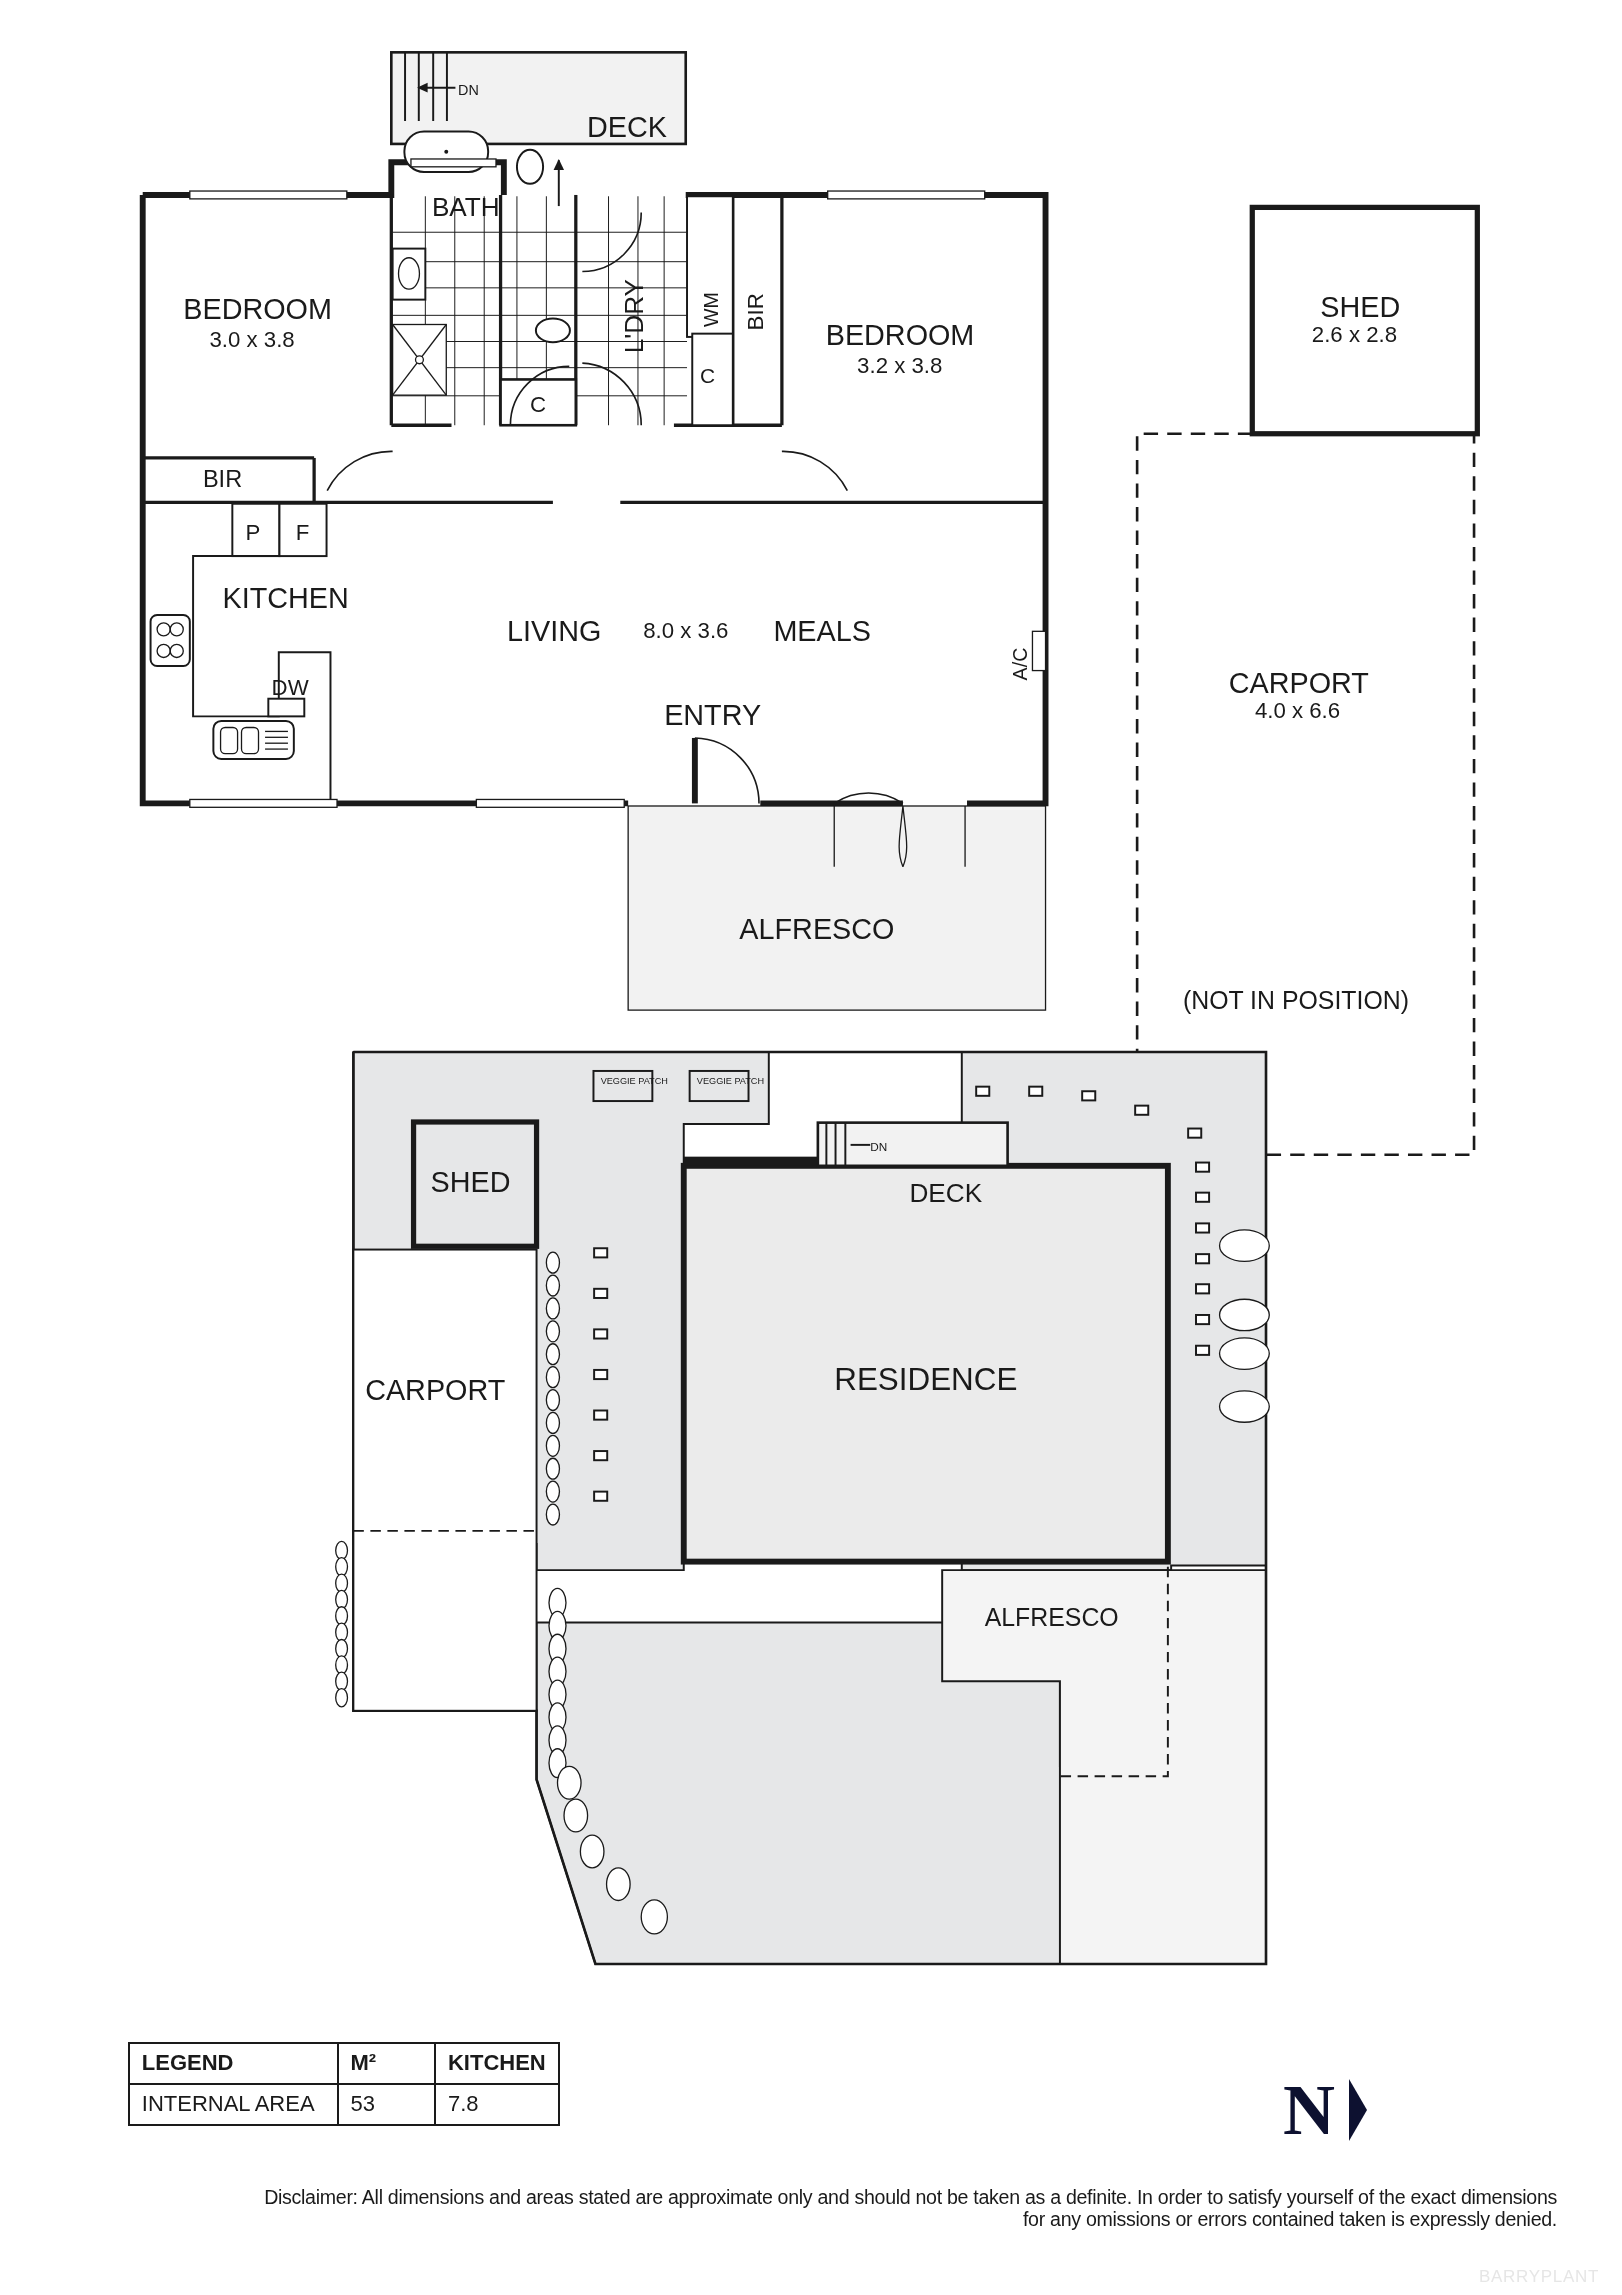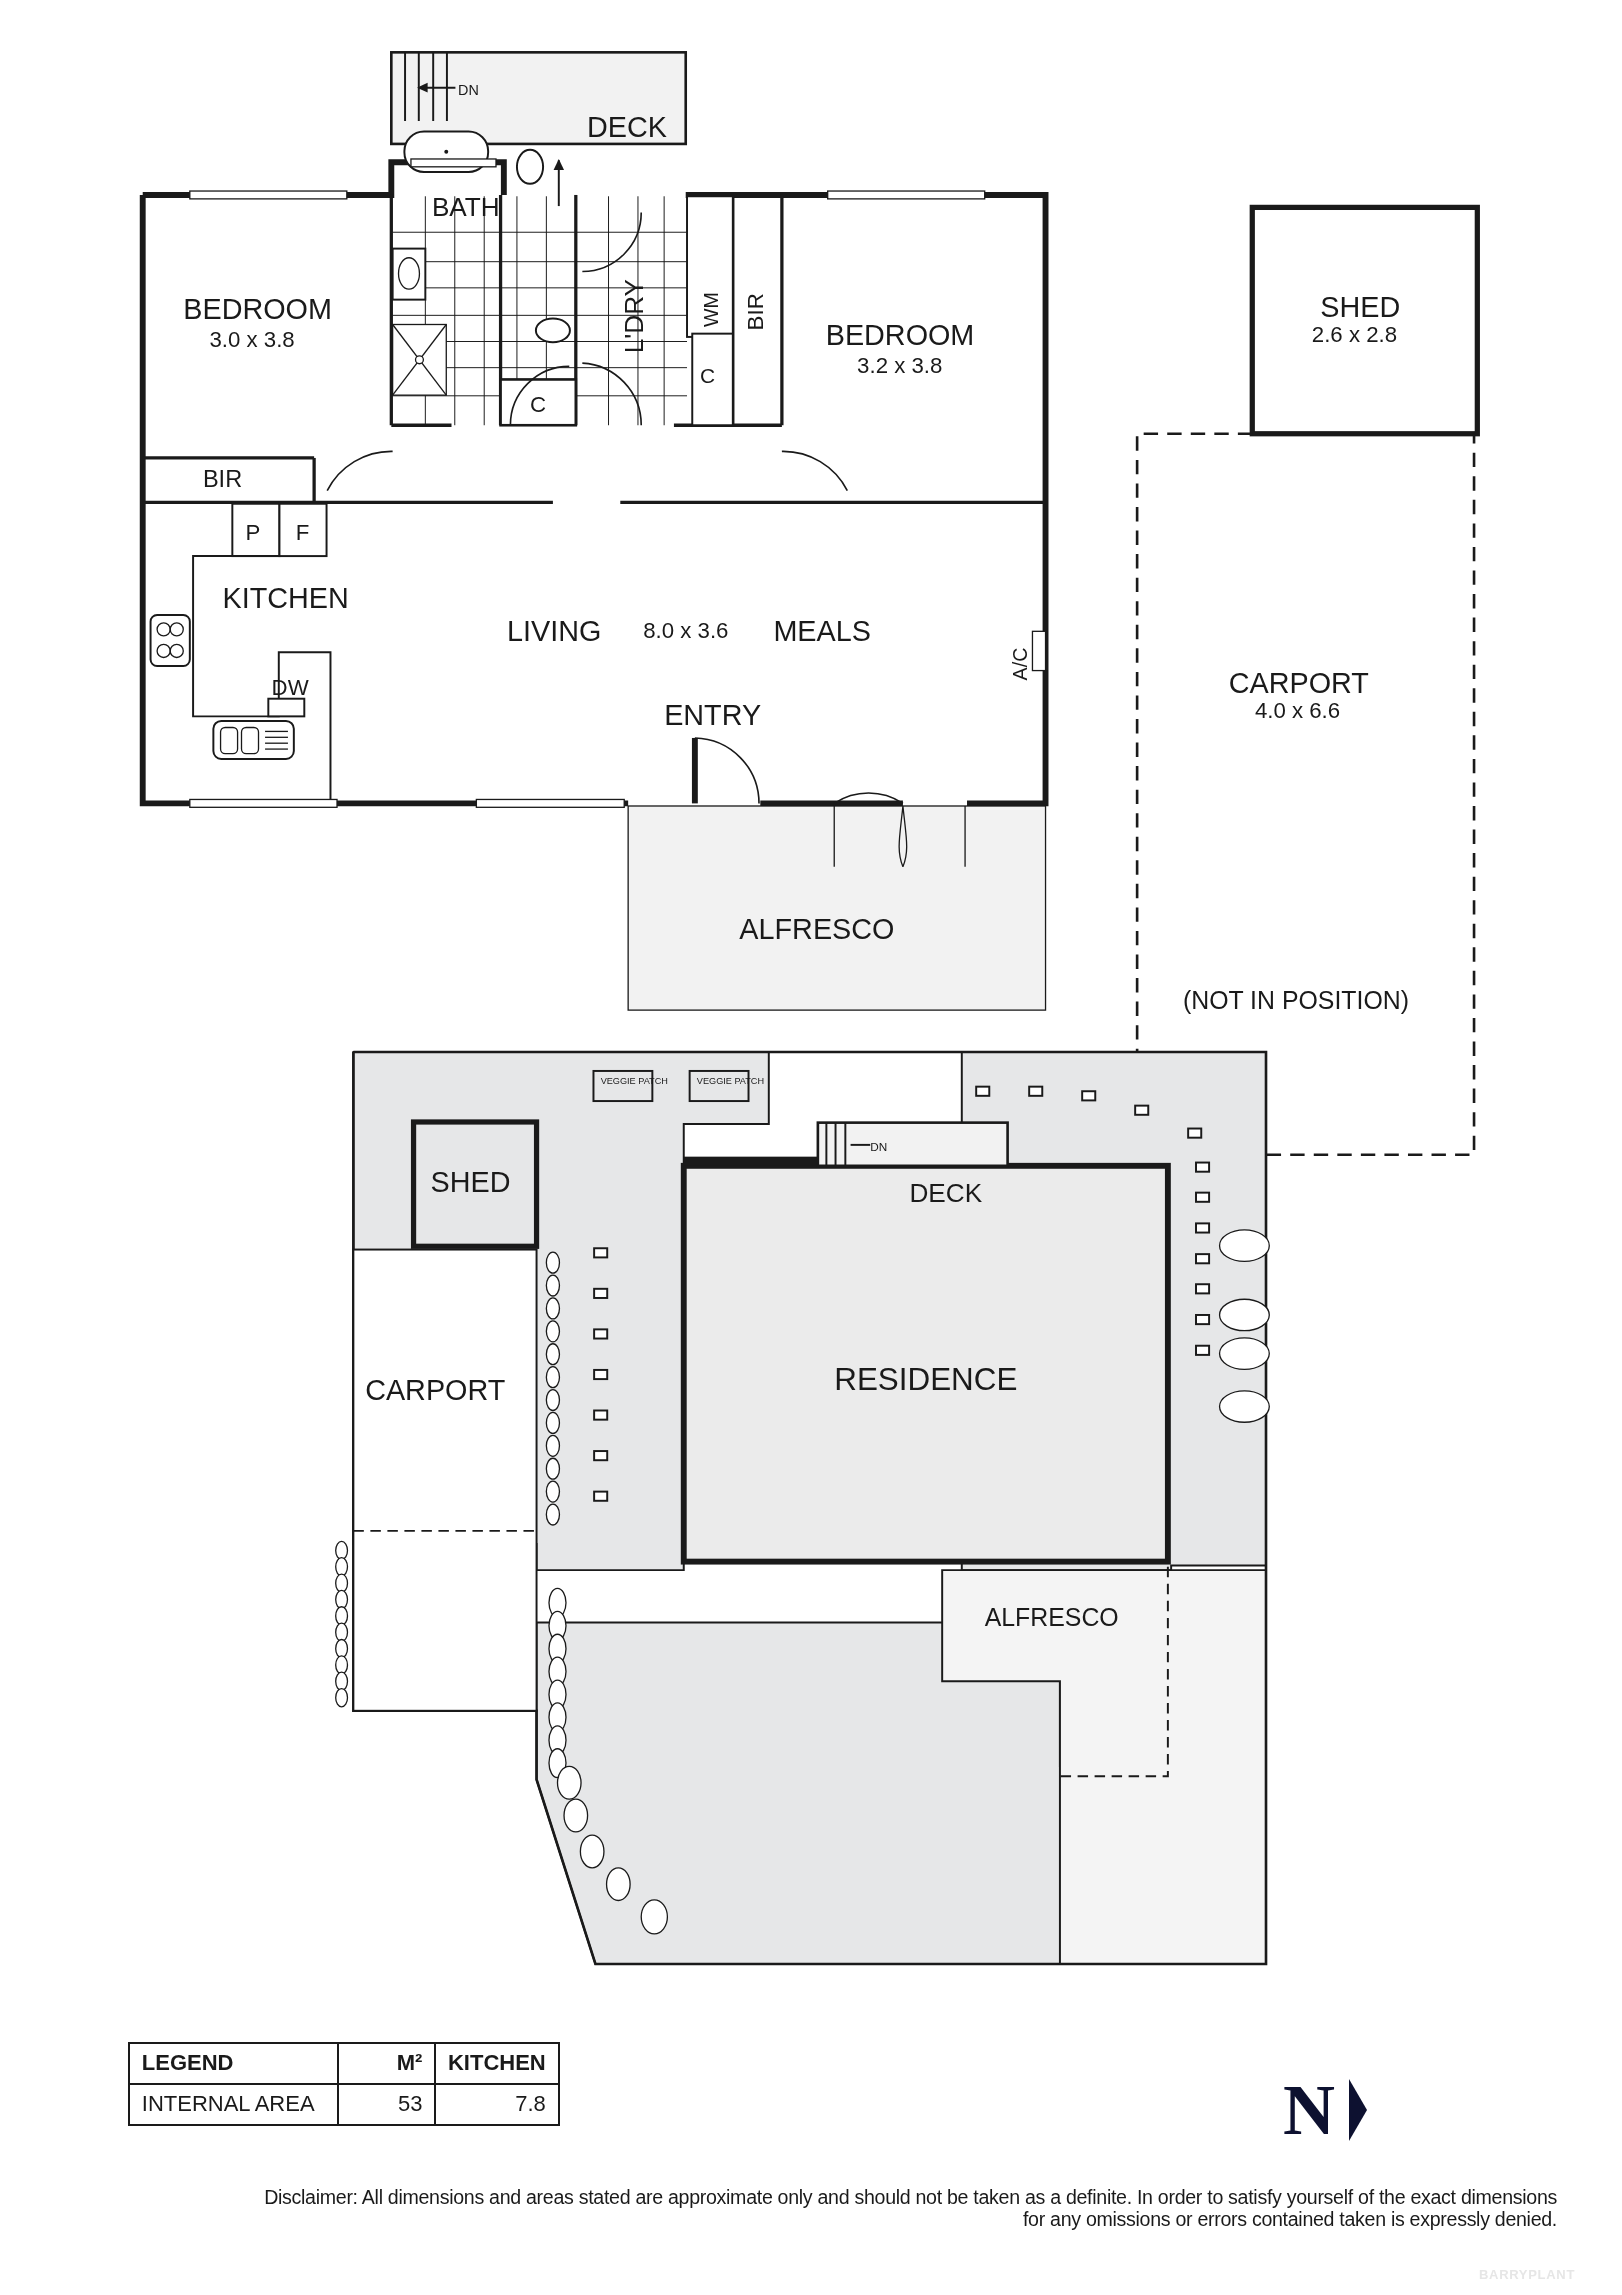--- a/index.html
+++ b/index.html
@@ -2,26 +2,26 @@
 <html style="font-size:10.5px"><head>
 <meta charset="utf-8">
 <style>
   html,body{margin:0;padding:0;background:#ffffff;}
   body{width:1622px;height:2295px;position:relative;overflow:hidden;font-family:"Liberation Sans",sans-serif;color:#1a1a1a;}
   svg.plan{position:absolute;left:0;top:0;}
   .lbl{font-family:"Liberation Sans",sans-serif;fill:#1a1a1a;}
   .legend{position:absolute;left:128px;top:2042px;border-collapse:collapse;font-family:"Liberation Sans",sans-serif;}
   .legend td,.legend th{border:2.6px solid #1a1a1a;padding:3.9px 11.8px;font-size:22px;height:31px;}
   .legend th{font-weight:bold;text-align:left;}
-  .legend th.c,.legend td.c{text-align:right;}
+  .legend th.c,.legend td.c{text-align:left;}
   .compass{position:absolute;left:1283px;top:2074px;display:flex;align-items:center;gap:14.4px;}
   .compass .n{font-family:"Liberation Serif",serif;font-weight:bold;font-size:72px;color:#0d1130;line-height:1;}
   .compass .arrow{width:0;height:0;border-top:31px solid transparent;border-bottom:31px solid transparent;border-left:18.3px solid #0d1130;}
   .disclaimer{position:absolute;left:65px;top:2186px;width:1492px;text-align:right;font-size:19.6px;line-height:22px;font-family:"Liberation Sans",sans-serif;letter-spacing:-0.3px;}
-  .watermark{position:absolute;left:1479px;top:2267px;font-size:13px;color:#e6e6e6;letter-spacing:0.7px;font-weight:bold;}
+  .watermark{position:absolute;left:1479px;top:2267px;font-size:17px;color:#e6e6e6;letter-spacing:0.7px;}
 </style>
 </head>
 <body>
 
 <svg class="plan" width="1622" height="2295" viewBox="0 0 2479 3508">
 
   <g>
 
     <rect x="598" y="80" width="450" height="140" fill="#f2f2f2" stroke="#1a1a1a" stroke-width="4"></rect>
     <g stroke="#1a1a1a" stroke-width="3">

